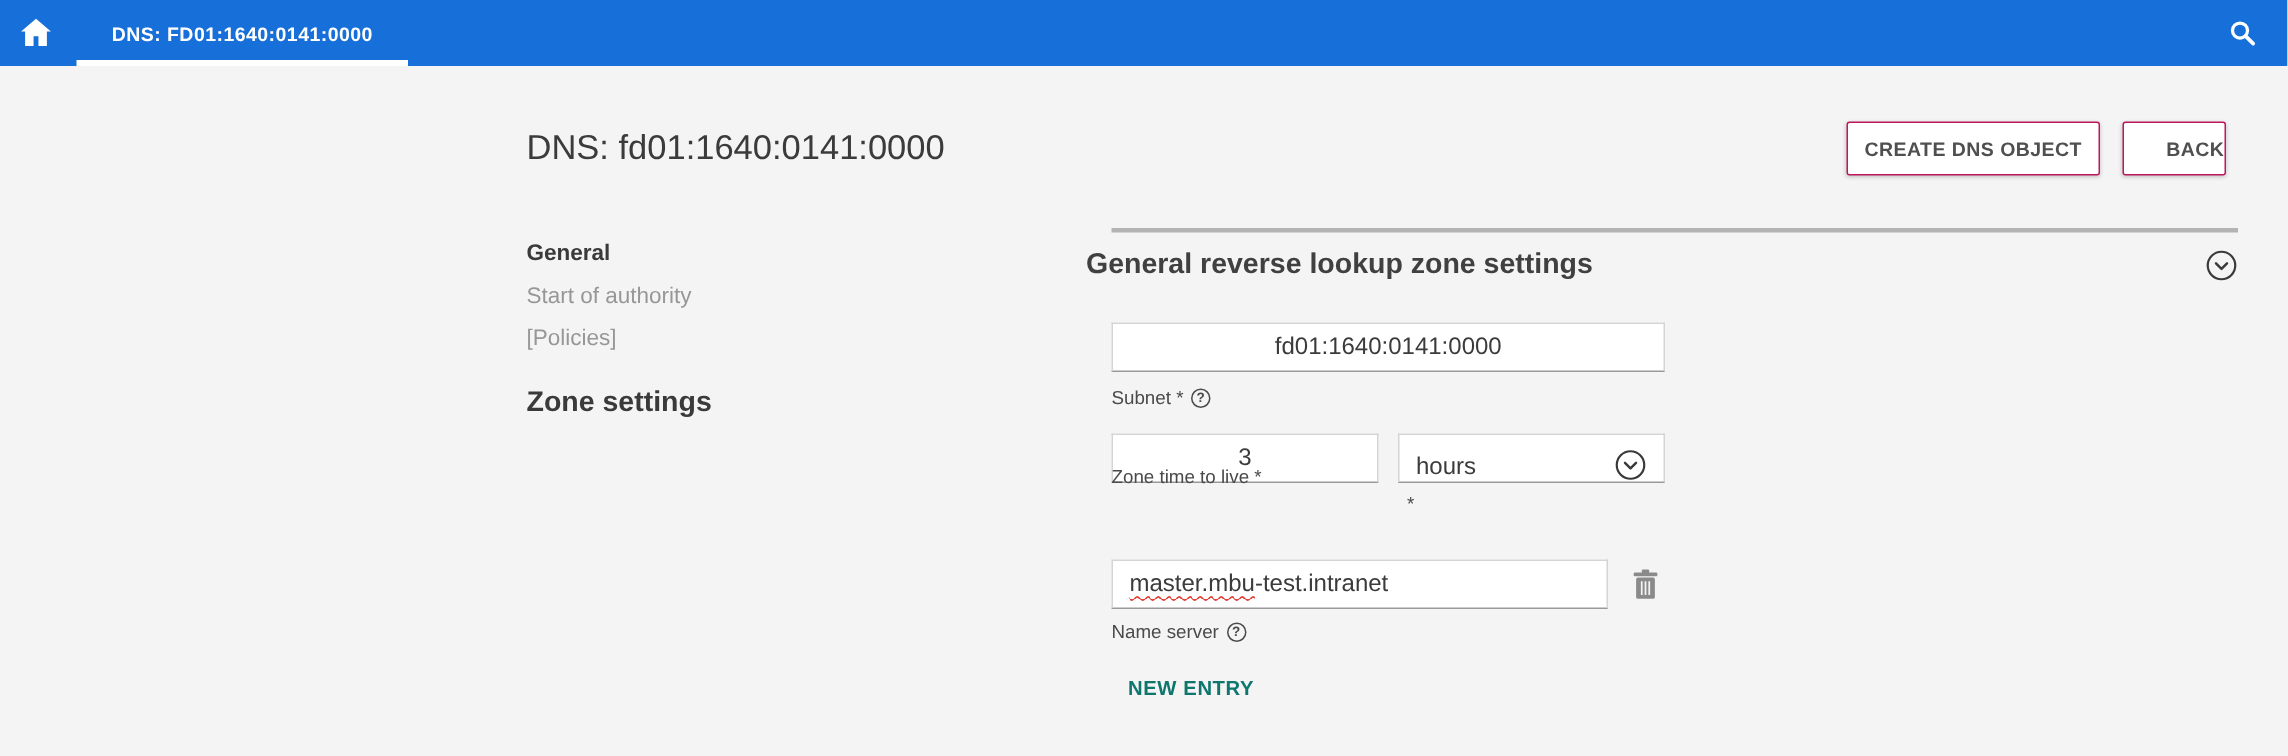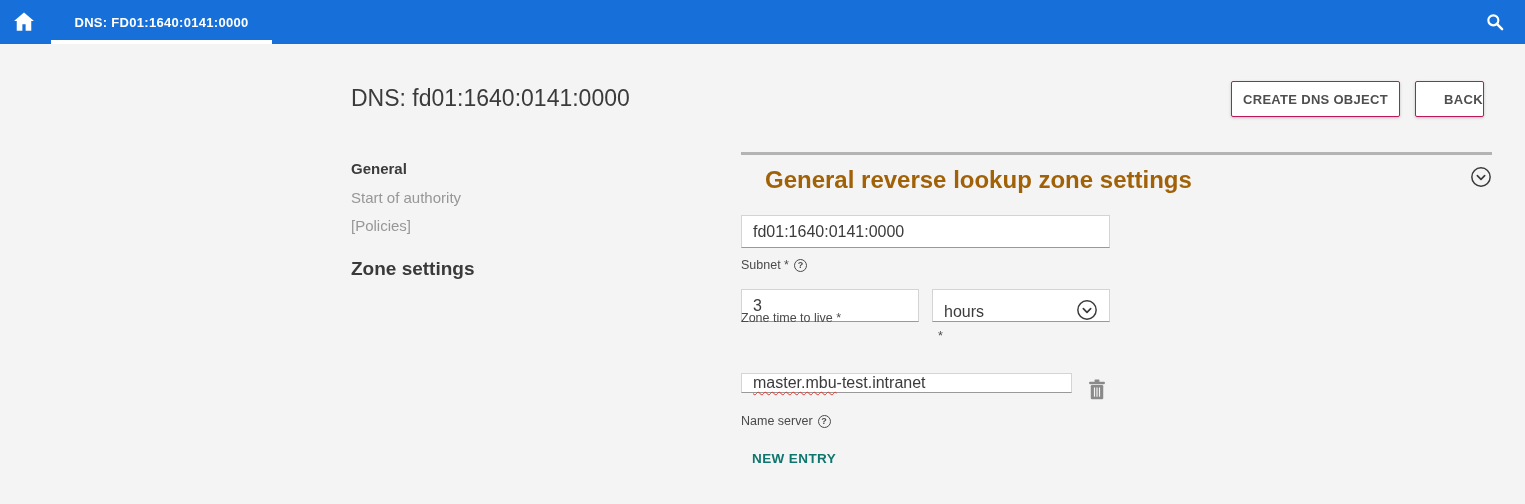--- a/index.html
+++ b/index.html
@@ -101,43 +101,44 @@
 
   
   .divider {
     position: absolute;
     left: 741px; top: 152px;
     width: 751px; height: 3px;
     background: #b3b3b3;
   }
   .section-title {
     position: absolute;
-    left: 765px; top: 166px;
-    font-size: 24px;
-    font-weight: 700;
-    color: #a16207;
+    left: 724px; top: 166px;
+    font-size: 19px;
+    font-weight: 700;
+    color: #404040;
   }
   .collapse-icon {
     position: absolute;
     left: 1470px; top: 166px;
     width: 22px; height: 22px;
     cursor: pointer;
   }
 
   .text-input {
     position: absolute;
     height: 33px;
     background: #ffffff;
     border: 1px solid #d4d4d4;
     border-bottom: 1px solid #999999;
     font-size: 16px;
     color: #3b3b3b;
     padding: 0 11px;
     font-family: "Liberation Sans", sans-serif;
     outline: none;
+    text-align: center;
   }
   .field-label {
     position: absolute;
     font-size: 12.5px;
     color: #4a4a4a;
     display: flex; align-items: center; gap: 5px; justify-content: flex-end;
   }
   .help-icon {
     display: inline-flex;
     width: 13px; height: 13px;
@@ -167,21 +168,21 @@
     font-size: 16px;
     color: #3b3b3b;
     cursor: pointer;
   }
   .select-unit .select-value { flex: 1; }
   .label-unit { left: 938px; top: 329px; }
 
   .input-nameserver {
     position: absolute;
     left: 741px; top: 373px;
-    width: 331px; height: 20px;
+    width: 331px; height: 33px;
     background: #ffffff;
     border: 1px solid #d4d4d4;
     border-bottom: 1px solid #999999;
     display: flex; align-items: center;
     padding: 0 11px;
     font-size: 16px;
     color: #3b3b3b;
     cursor: text;
   }
   .misspelled {

